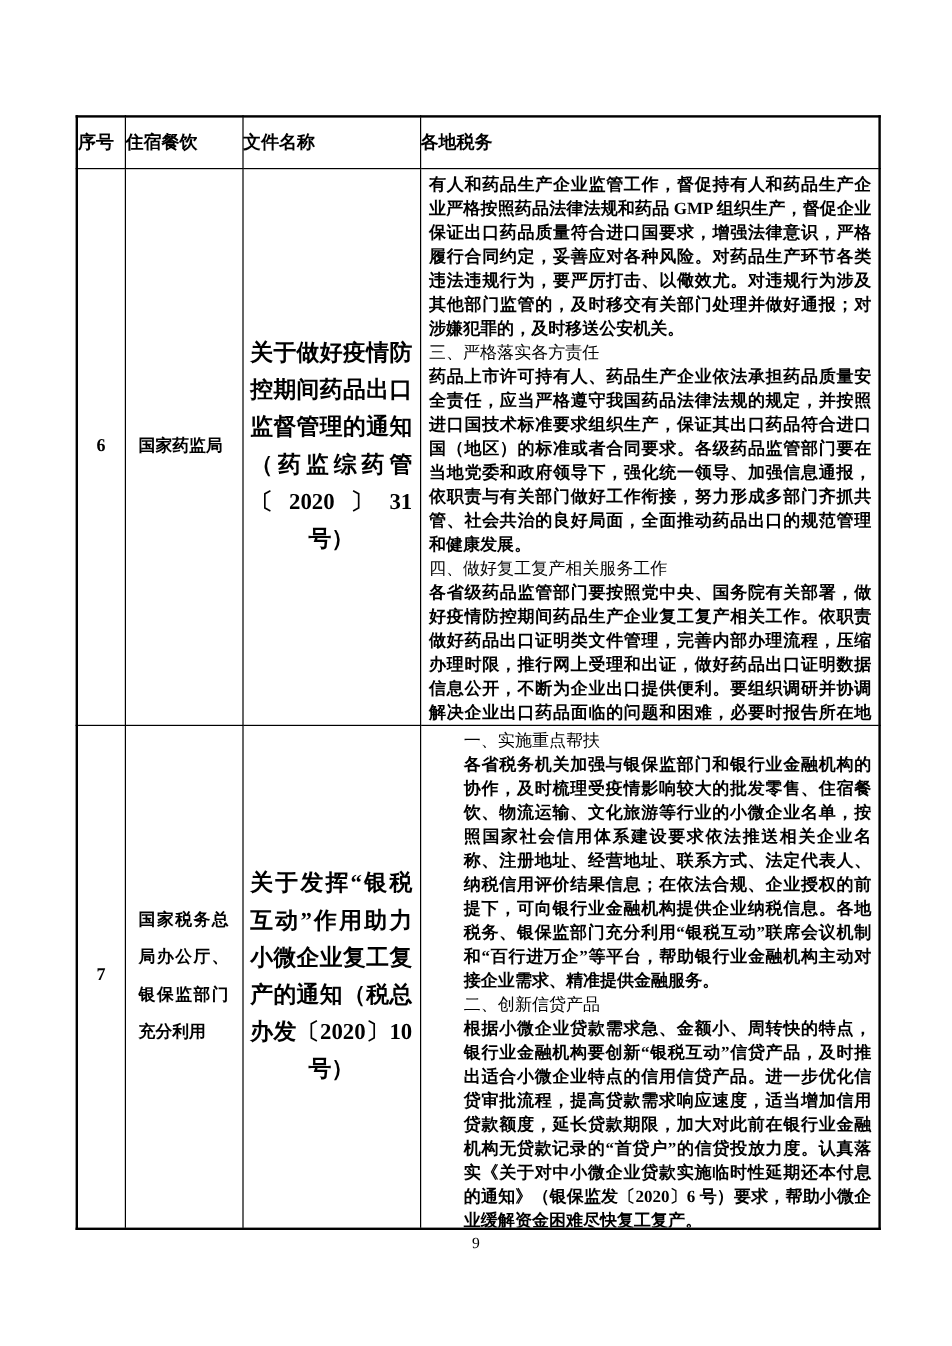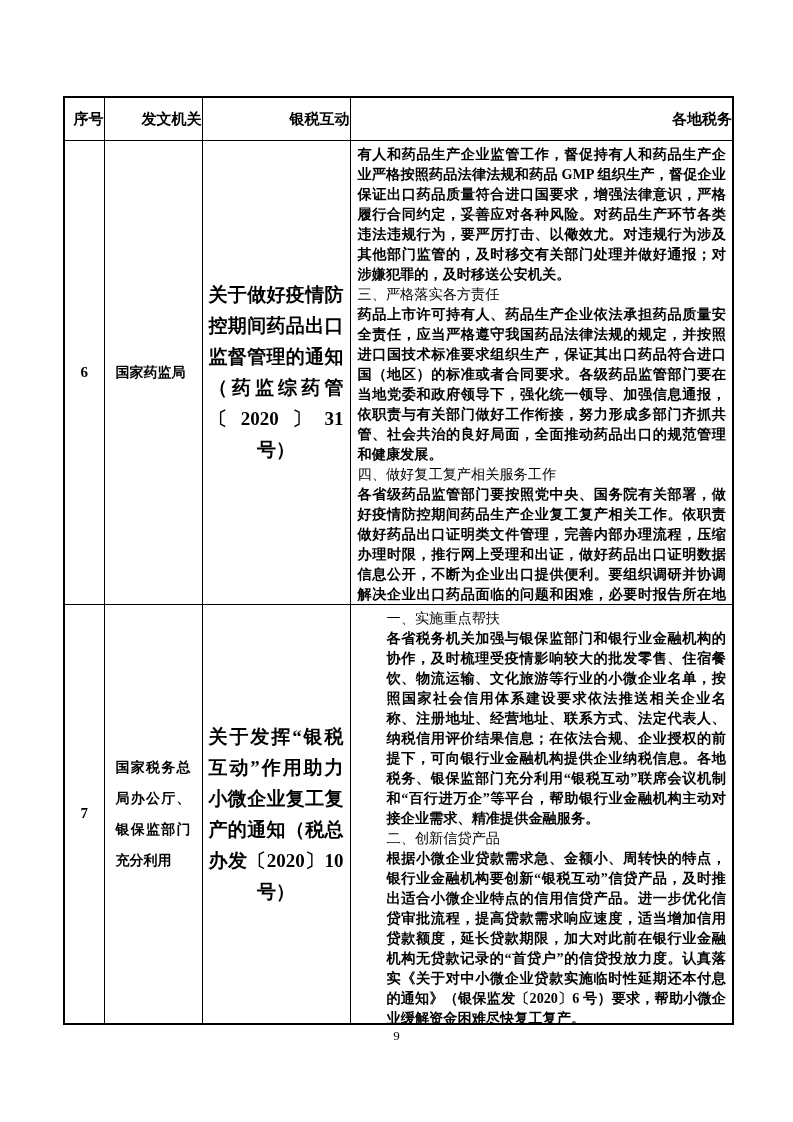--- a/index.html
+++ b/index.html
@@ -27,21 +27,21 @@
     vertical-align: middle;
     font-weight: bold;
     color: #000;
   }
   .doc-table thead tr { height: 43px; }
   tr.row-6 { height: 464px; }
   tr.row-7 { height: 420px; }
   .doc-table th {
     font-size: 15px;
     line-height: 18px;
-    text-align: right;
+    text-align: left;
     font-weight: bold;
   }
   td.cell-no {
     text-align: center;
     font-size: 15px;
   }
   td.cell-agency .cell-text {
     padding: 0 11px;
     font-size: 14px;
     line-height: 31px;
@@ -83,22 +83,22 @@
   <table class="doc-table">
     <colgroup>
       <col style="width:40px">
       <col style="width:98px">
       <col style="width:148px">
       <col style="width:383px">
     </colgroup>
     <thead>
       <tr>
         <th>序号</th>
-        <th>发文机关</th>
-        <th>银税互动</th>
+        <th>住宿餐饮</th>
+        <th>文件名称</th>
         <th>各地税务</th>
       </tr>
     </thead>
     <tbody>
       <tr class="row-6">
         <td class="cell-no">6</td>
         <td class="cell-agency">
           <div class="cell-text">国家药监局</div>
         </td>
         <td class="cell-doc">

